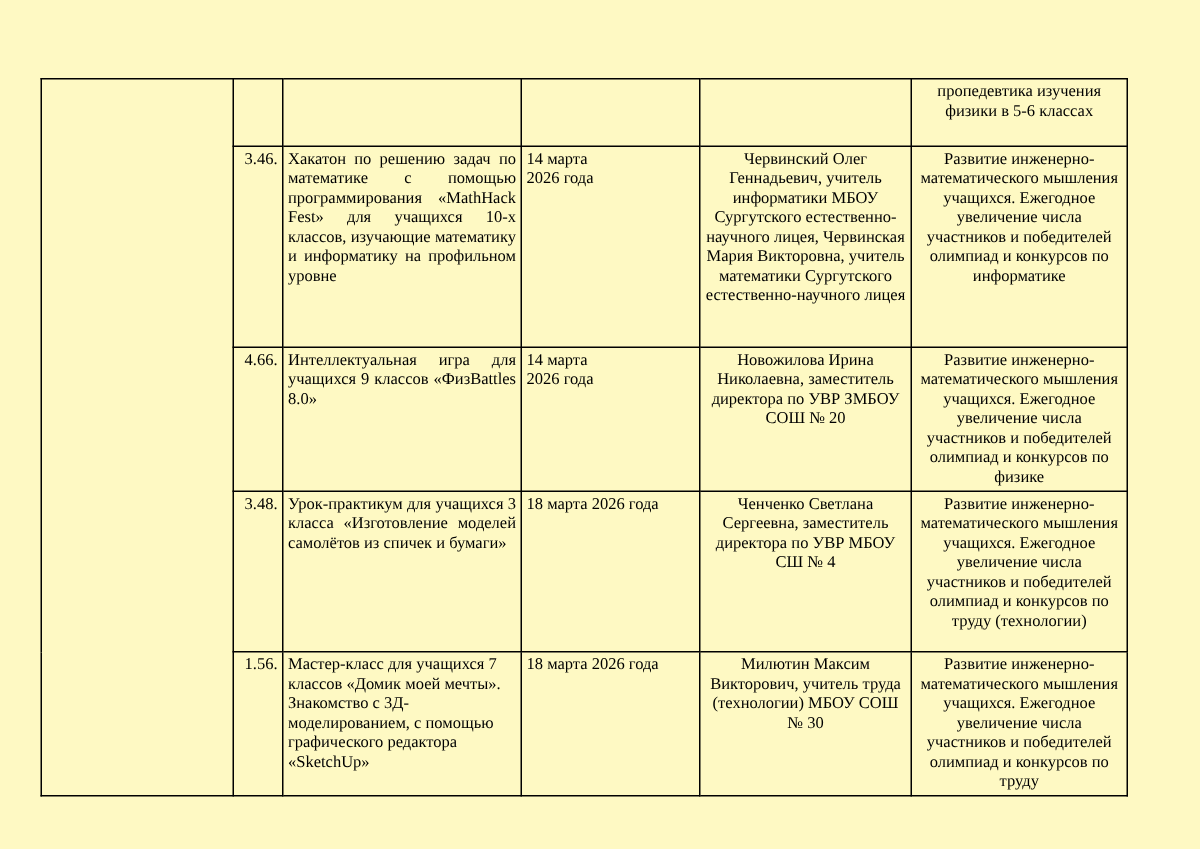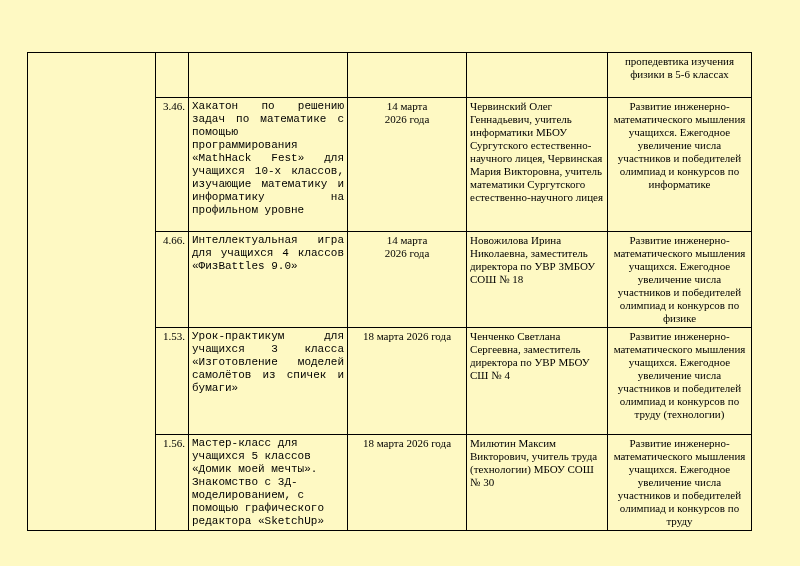--- a/index.html
+++ b/index.html
@@ -27,24 +27,24 @@
   table.doc-table td {
     border: 1px solid #000000;
     vertical-align: top;
     padding: 2px 3px;
     font-size: 11px;
     line-height: 13px;
     overflow: hidden;
   }
   td.cell-category { }
   td.cell-number { text-align: right; padding-left: 2px; padding-right: 1px; margin-left: 44px; }
-  td.cell-event { text-align: justify; font-family: Liberation Mono, monospace; }
+  td.cell-event { text-align: justify; }
   td.cell-event.align-left { text-align: left; }
-  td.cell-date { text-align: center; white-space: pre-line; }
-  td.cell-responsible { text-align: left; }
+  td.cell-date { text-align: left; white-space: pre-line; }
+  td.cell-responsible { text-align: center; }
   td.cell-outcome { text-align: center; }
   tr.row-carryover   { height: 45px; }
   tr.row-346 { height: 134px; }
   tr.row-347 { height: 92px; }
   tr.row-348 { height: 107px; }
   tr.row-349 { height: 93px; }
 </style>
 </head>
 <body>
 
@@ -70,35 +70,35 @@
       <tr class="row-346">
         <td class="cell-number">3.46.</td>
         <td class="cell-event">Хакатон по решению задач по математике с помощью программирования «MathHack Fest» для учащихся 10-х классов, изучающие математику и информатику на профильном уровне</td>
         <td class="cell-date">14 марта
 2026 года</td>
         <td class="cell-responsible">Червинский Олег Геннадьевич, учитель информатики МБОУ Сургутского естественно-научного лицея, Червинская Мария Викторовна, учитель математики Сургутского естественно-научного лицея</td>
         <td class="cell-outcome">Развитие инженерно-математического мышления учащихся. Ежегодное увеличение числа участников и победителей олимпиад и конкурсов по информатике</td>
       </tr>
       <tr class="row-347">
         <td class="cell-number">4.66.</td>
-        <td class="cell-event">Интеллектуальная игра для учащихся 4 классов «ФизBattles 9.0»</td>
+        <td class="cell-event">Интеллектуальная игра для учащихся 9 классов «ФизBattles 8.0»</td>
         <td class="cell-date">14 марта
 2026 года</td>
-        <td class="cell-responsible">Новожилова Ирина Николаевна, заместитель директора по УВР ЗМБОУ СОШ № 18</td>
+        <td class="cell-responsible">Новожилова Ирина Николаевна, заместитель директора по УВР ЗМБОУ СОШ № 20</td>
         <td class="cell-outcome">Развитие инженерно-математического мышления учащихся. Ежегодное увеличение числа участников и победителей олимпиад и конкурсов по физике</td>
       </tr>
       <tr class="row-348">
-        <td class="cell-number">1.53.</td>
+        <td class="cell-number">3.48.</td>
         <td class="cell-event">Урок-практикум для учащихся 3 класса «Изготовление моделей самолётов из спичек и бумаги»</td>
         <td class="cell-date">18 марта 2026 года</td>
         <td class="cell-responsible">Ченченко Светлана Сергеевна, заместитель директора по УВР МБОУ СШ № 4</td>
         <td class="cell-outcome">Развитие инженерно-математического мышления учащихся. Ежегодное увеличение числа участников и победителей олимпиад и конкурсов по труду (технологии)</td>
       </tr>
       <tr class="row-349">
         <td class="cell-number">1.56.</td>
-        <td class="cell-event align-left">Мастер-класс для учащихся 5 классов «Домик моей мечты». Знакомство с 3Д-моделированием, с помощью графического редактора «SketchUp»</td>
+        <td class="cell-event align-left">Мастер-класс для учащихся 7 классов «Домик моей мечты». Знакомство с 3Д-моделированием, с помощью графического редактора «SketchUp»</td>
         <td class="cell-date">18 марта 2026 года</td>
         <td class="cell-responsible">Милютин Максим Викторович, учитель труда (технологии) МБОУ СОШ № 30</td>
         <td class="cell-outcome">Развитие инженерно-математического мышления учащихся. Ежегодное увеличение числа участников и победителей олимпиад и конкурсов по труду</td>
       </tr>
     </tbody>
   </table>
 </div>
 
 </body></html>

